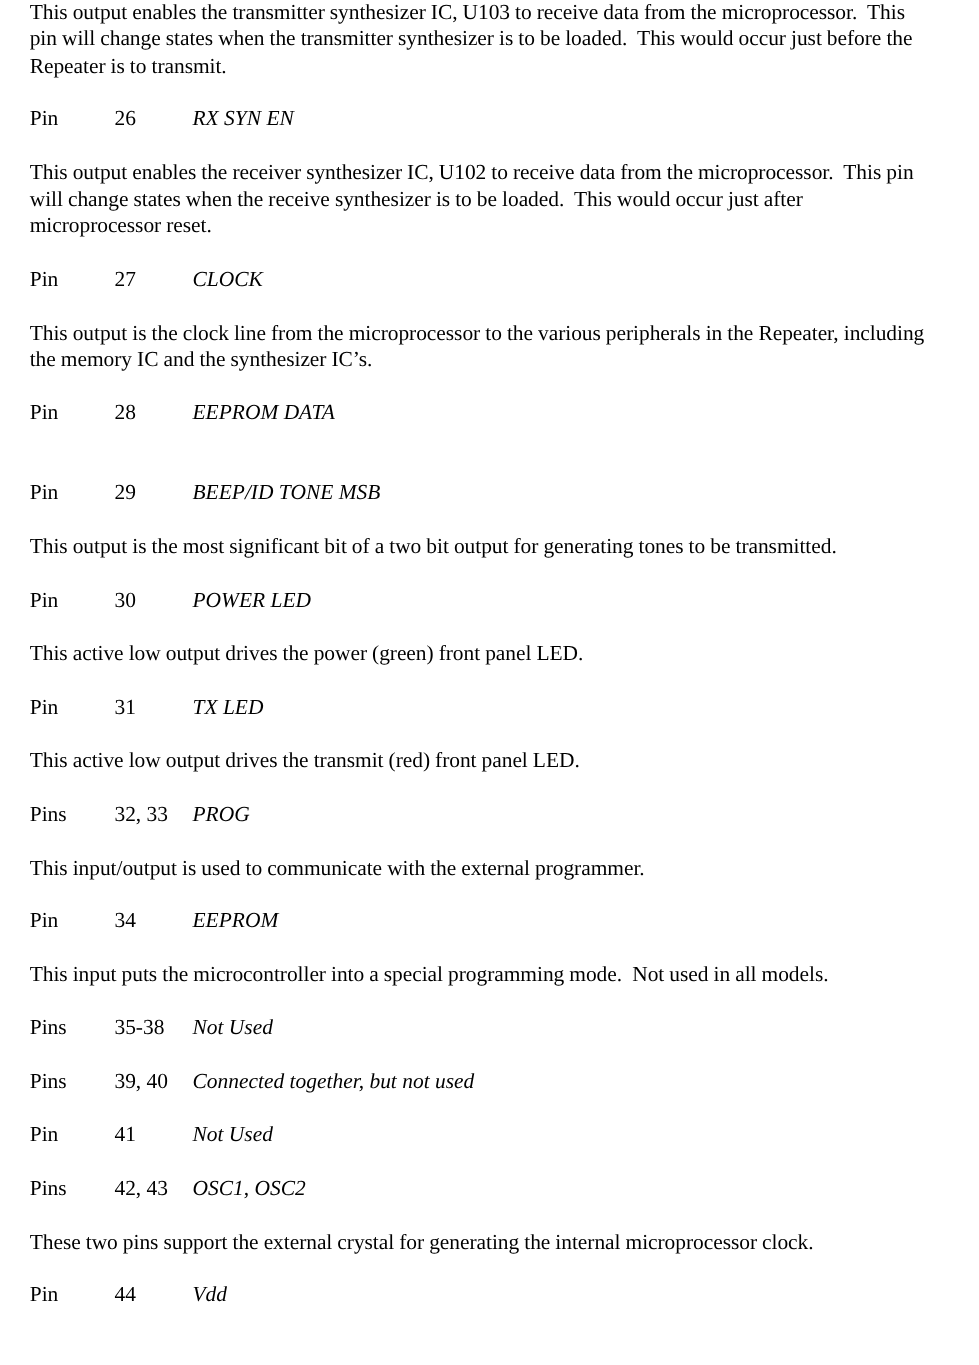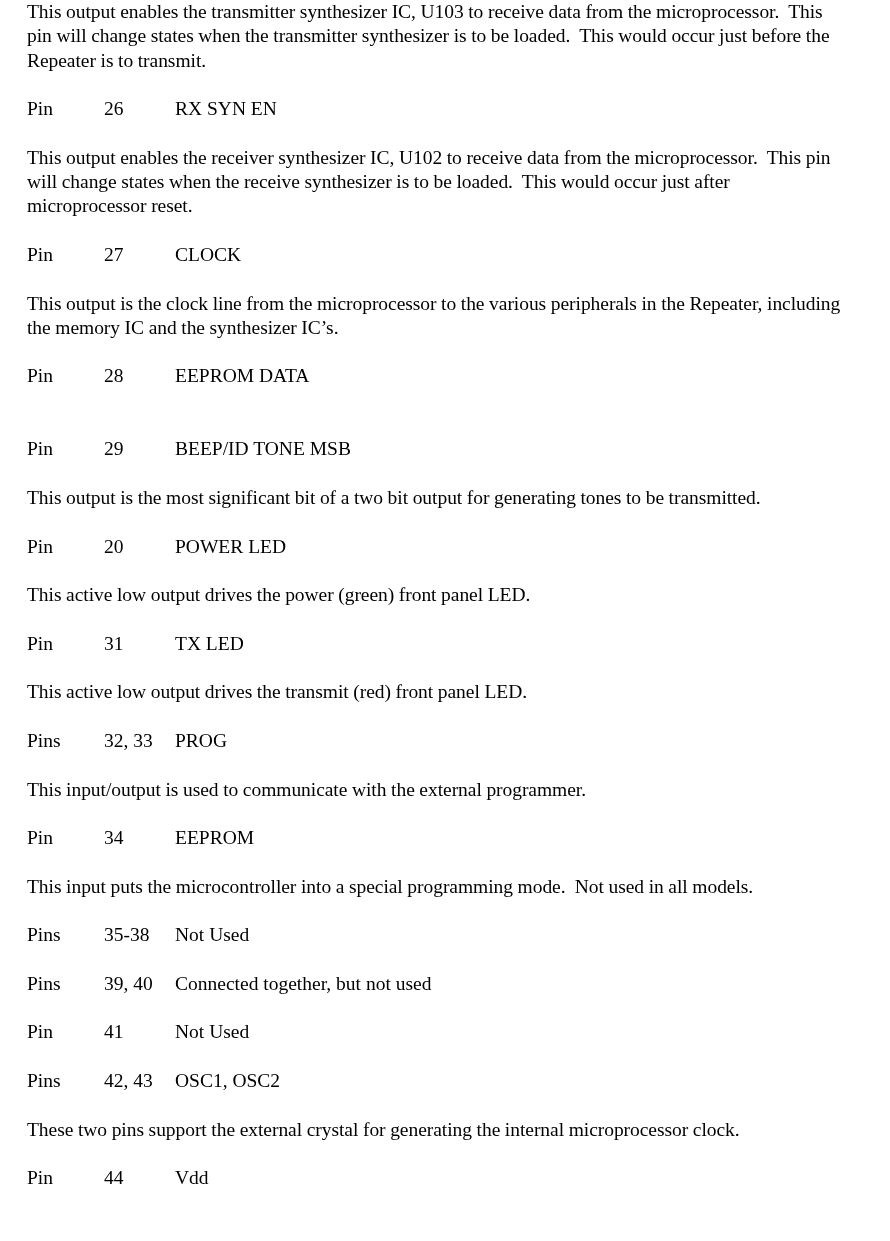--- a/index.html
+++ b/index.html
@@ -56,20 +56,21 @@
     vertical-align: baseline;
   }
   .pin-row .col-num {
     display: inline-block;
     width: 71px;
     vertical-align: baseline;
   }
   .pin-row .col-label {
     display: inline-block;
     vertical-align: baseline;
+    font-style: italic;
   }
   
   .gap-block { height: 24.3px; }
 </style>
 </head>
 <body>
 
 <div id="page">
   <div class="doc-body" id="doc-body">
       <p class="para">This output enables the transmitter synthesizer IC, U103 to receive data from the microprocessor.  This pin will change states when the transmitter synthesizer is to be loaded.  This would occur just before the Repeater is to transmit.</p>
@@ -82,21 +83,21 @@
       <div class="gap-block"></div>
       <p class="para">This output is the clock line from the microprocessor to the various peripherals in the Repeater, including the memory IC and the synthesizer IC’s.</p>
       <div class="gap-block"></div>
       <div class="pin-row"><span class="col-kind">Pin</span><span class="col-num">28</span><span class="col-label">EEPROM DATA</span></div>
       <div class="gap-block"></div>
       <div class="gap-block"></div>
       <div class="pin-row"><span class="col-kind">Pin</span><span class="col-num">29</span><span class="col-label">BEEP/ID TONE MSB</span></div>
       <div class="gap-block"></div>
       <p class="para">This output is the most significant bit of a two bit output for generating tones to be transmitted.</p>
       <div class="gap-block"></div>
-      <div class="pin-row"><span class="col-kind">Pin</span><span class="col-num">20</span><span class="col-label">POWER LED</span></div>
+      <div class="pin-row"><span class="col-kind">Pin</span><span class="col-num">30</span><span class="col-label">POWER LED</span></div>
       <div class="gap-block"></div>
       <p class="para">This active low output drives the power (green) front panel LED.</p>
       <div class="gap-block"></div>
       <div class="pin-row"><span class="col-kind">Pin</span><span class="col-num">31</span><span class="col-label">TX LED</span></div>
       <div class="gap-block"></div>
       <p class="para">This active low output drives the transmit (red) front panel LED.</p>
       <div class="gap-block"></div>
       <div class="pin-row"><span class="col-kind">Pins</span><span class="col-num">32, 33</span><span class="col-label">PROG</span></div>
       <div class="gap-block"></div>
       <p class="para">This input/output is used to communicate with the external programmer.</p>

